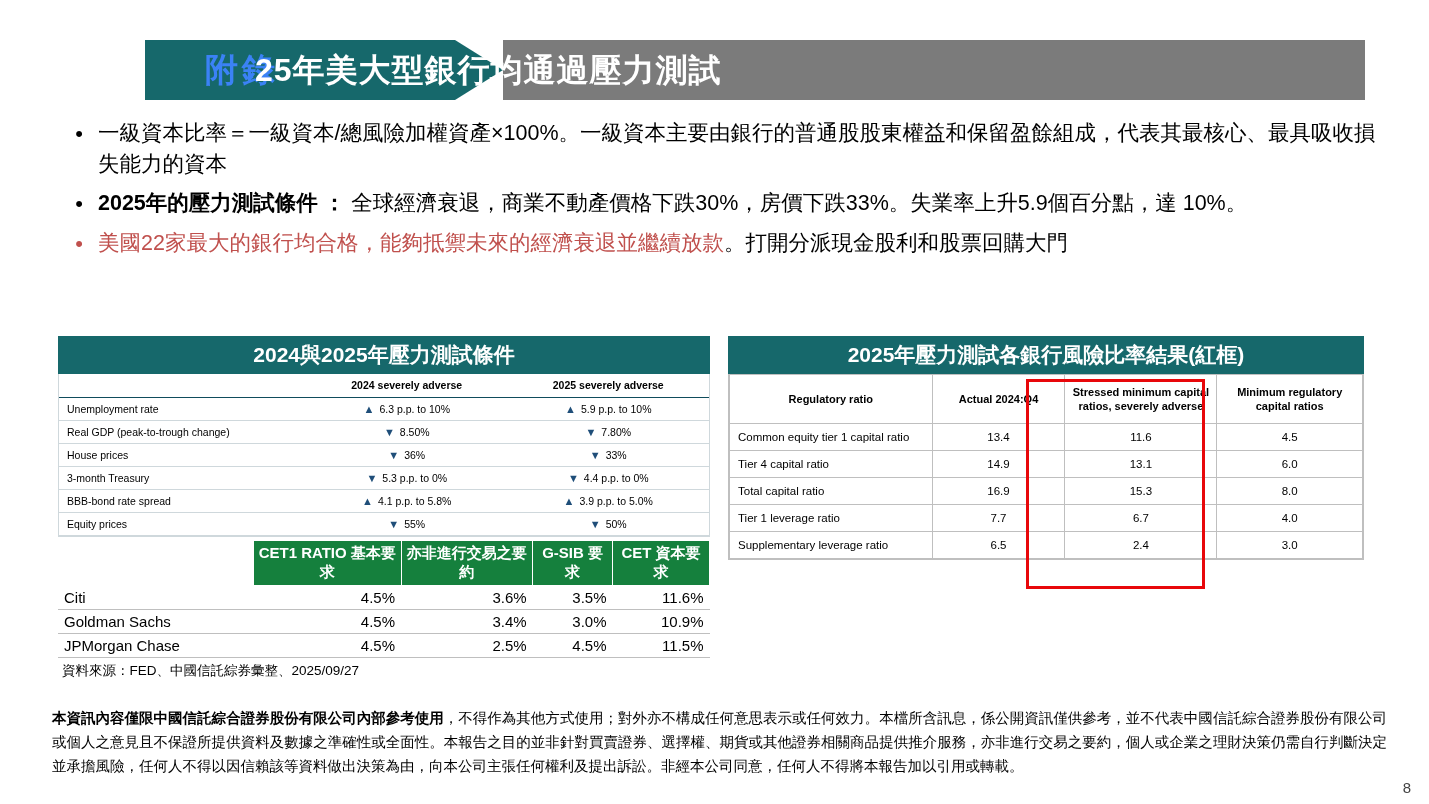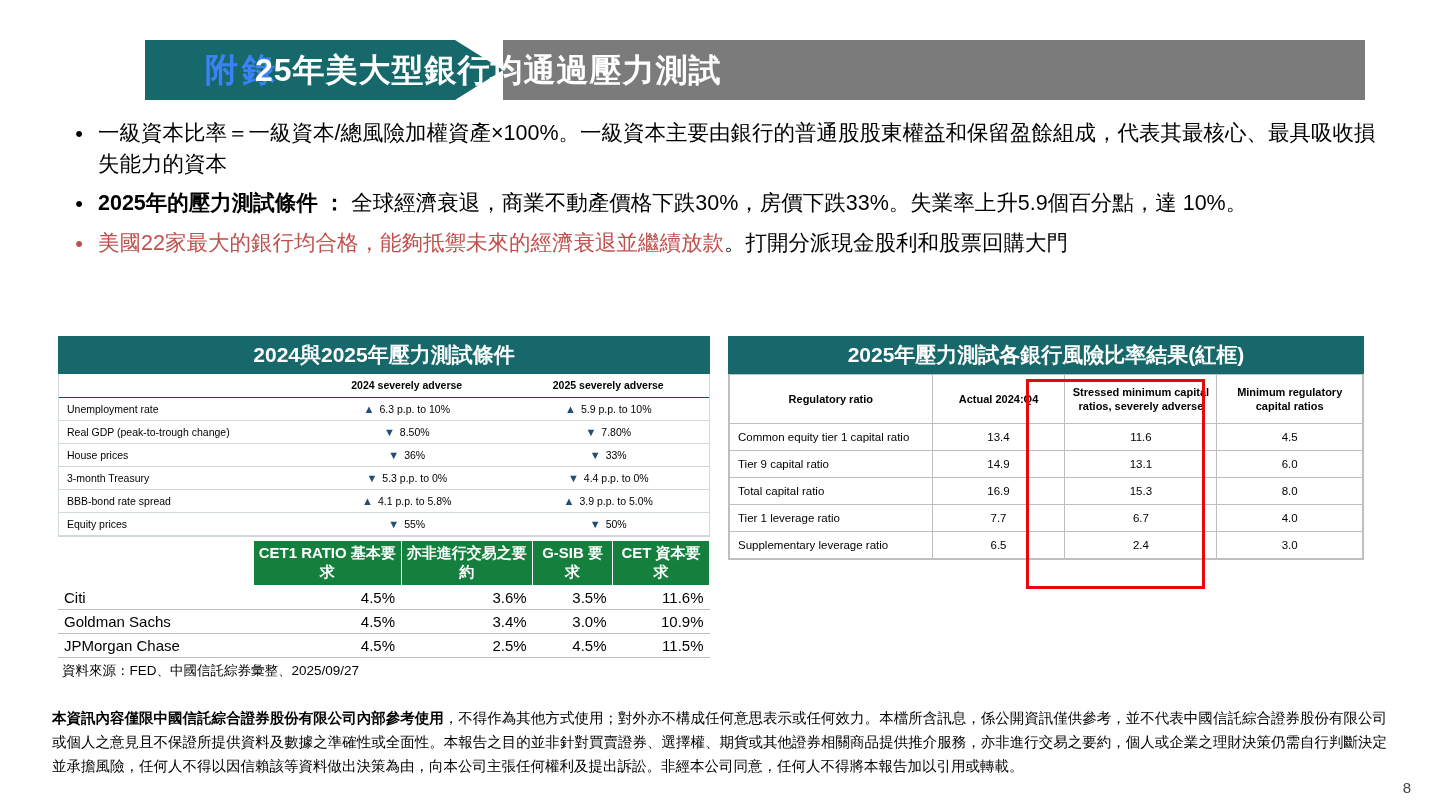--- a/index.html
+++ b/index.html
@@ -245,21 +245,21 @@
         </tr>
       </thead>
       <tbody>
         <tr>
           <td class="rowlbl">Common equity tier 1 capital ratio</td>
           <td>13.4</td>
           <td>11.6</td>
           <td>4.5</td>
         </tr>
         <tr>
-          <td class="rowlbl">Tier 9 capital ratio</td>
+          <td class="rowlbl">Tier 4 capital ratio</td>
           <td>14.9</td>
           <td>13.1</td>
           <td>6.0</td>
         </tr>
         <tr>
           <td class="rowlbl">Total capital ratio</td>
           <td>16.9</td>
           <td>15.3</td>
           <td>8.0</td>
         </tr>

